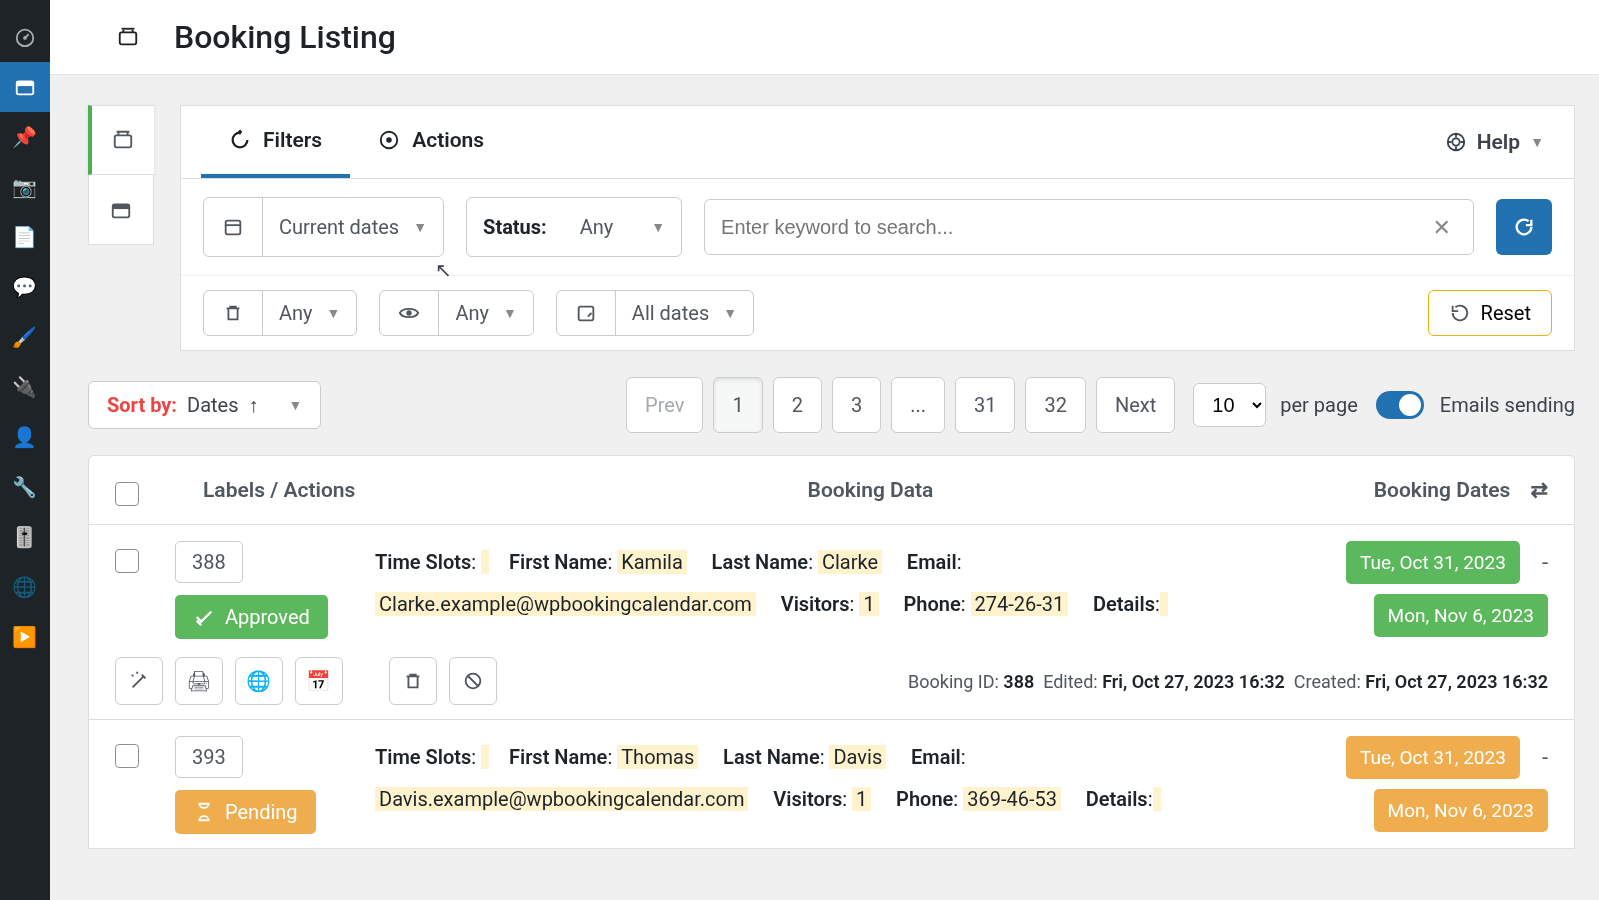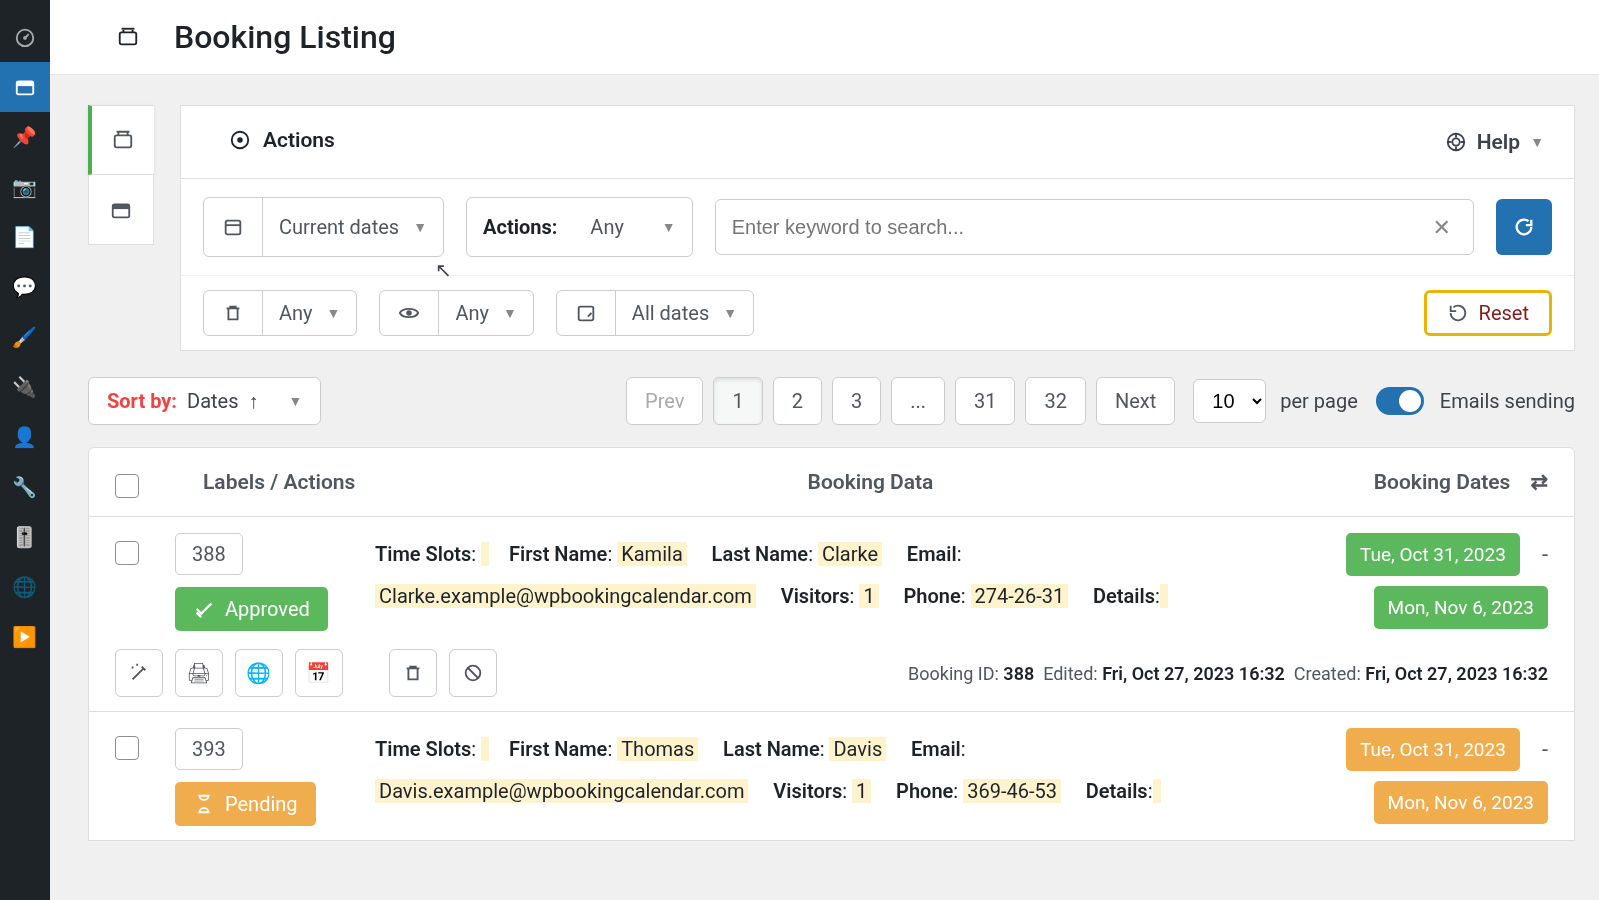--- a/index.html
+++ b/index.html
@@ -32,29 +32,29 @@
 .btn-group { display: inline-flex; border: 1px solid #ccc; border-radius: 6px; background: #fff; height: 60px; align-items: stretch; }
 .btn-group > * { display: flex; align-items: center; padding: 0 16px; font-size: 20px; color: #50575e; }
 .btn-group > .icon-part { border-right: 1px solid #ccc; padding: 0 18px; }
 .btn-group > .label-part { gap: 14px; cursor: pointer; }
 .dd-caret { font-size: 14px; color: #888; }
 .status-label { font-weight: 700; color: #1d2327; }
 .search-wrap { flex: 1; display: flex; align-items: center; border: 1px solid #ccc; border-radius: 6px; height: 56px; background: #fff; padding: 15px 16px; }
 .search-wrap input { flex: 1; border: none; outline: none; font-size: 20px; color: #50575e; background: transparent; }
 .clear-x { color: #888; font-size: 22px; cursor: pointer; padding: 0 6px; }
 .refresh-btn { width: 56px; height: 56px; background: #2271b1; border-radius: 6px; display: flex; align-items: center; justify-content: center; cursor: pointer; color: #fff; }
-.reset-btn { display: flex; align-items: center; gap: 10px; border: 3px solid #eab308; border-radius: 6px; height: 46px; padding: 16px 20px; font-size: 20px; cursor: pointer; color: #7f1d1d; background: #fff; }
+.reset-btn { display: flex; align-items: center; gap: 10px; border: 1px solid #eab308; border-radius: 6px; height: 46px; padding: 16px 20px; font-size: 20px; cursor: pointer; color: #000000; background: #fff; }
 .filter-row2 { display: flex; align-items: center; gap: 22px; padding: 14px 22px; }
 .filter-row2 .spacer { flex: 1; }
 .filter-row2 .btn-group { height: 46px; }
 .listing-controls { display: flex; align-items: center; gap: 18px; padding: 26px 0 22px 0; }
 .sort-box { display: flex; align-items: center; gap: 10px; border: 1px solid #ccc; border-radius: 6px; height: 48px; padding: 0 18px; background: #fff; font-size: 20px; }
 .sort-box .lbl { font-weight: 700; color: #ef4444; }
 .pager { display: flex; gap: 10px; }
-.pg-btn { min-width: 48px; height: 48px; border: 1px solid #ccc; border-radius: 6px; background: #fff; display: flex; align-items: center; justify-content: center; font-size: 20px; cursor: pointer; padding: 0 18px; color: #50575e; }
+.pg-btn { min-width: 48px; height: 56px; border: 1px solid #ccc; border-radius: 6px; background: #fff; display: flex; align-items: center; justify-content: center; font-size: 20px; cursor: pointer; padding: 0 18px; color: #50575e; }
 .pg-btn.active { box-shadow: inset 0 2px 4px rgba(0,0,0,.1); background: #f6f7f7; }
 .pg-btn.disabled { color: #a7aaad; cursor: default; }
 .per-page { display: flex; align-items: center; gap: 14px; font-size: 20px; }
 .per-page select { height: 44px; border: 1px solid #ccc; border-radius: 6px; font-size: 20px; padding: 0 14px; background: #fff; }
 .toggle-wrap { display: flex; align-items: center; gap: 16px; font-size: 20px; }
 .toggle { width: 48px; height: 28px; background: #2271b1; border-radius: 14px; position: relative; cursor: pointer; }
 .toggle::after { content:''; position: absolute; right: 3px; top: 3px; width: 22px; height: 22px; background: #fff; border-radius: 50%; }
 .listing-controls .spacer { flex: 1; }
 .table-head { display: flex; align-items: center; background: #fff; border: 1px solid #ddd; border-radius: 6px 6px 0 0; padding: 18px 26px; font-size: 21px; font-weight: 600; color: #50575e; gap: 16px; }
 .table-head .chk-cell { width: 72px; }
@@ -164,20 +164,27 @@
           <div class="vert-tab">
               <svg viewBox="0 0 24 24">
                 <rect x="3" y="6" width="18" height="14" rx="2" fill="none" stroke="#50575e" stroke-width="2"></rect>
                 <rect x="3" y="6" width="18" height="5" fill="#50575e"></rect>
               </svg>
             </div>
         </div>
 
         <div class="panel">
           <div class="tabs-bar">
+            <div class="tab active">
+              <svg viewBox="0 0 24 24">
+                  <path d="M12 4 a8 8 0 1 0 8 8" fill="none" stroke="currentColor" stroke-width="2.5"></path>
+                  <path d="M12 2 v4 M10 4 l2 -2 l2 2" fill="none" stroke="currentColor" stroke-width="2"></path>
+                </svg>
+              <span>Filters</span>
+            </div>
             <div class="tab">
               <svg viewBox="0 0 24 24">
                   <circle cx="12" cy="12" r="9" fill="none" stroke="currentColor" stroke-width="2"></circle>
                   <circle cx="12" cy="12" r="3" fill="currentColor"></circle>
                 </svg>
               <span>Actions</span>
             </div>
             <div class="tabs-spacer"></div>
             <div class="help-btn">
               <svg viewBox="0 0 24 24">
@@ -197,21 +204,21 @@
                     <rect x="4" y="5" width="16" height="15" rx="2" fill="none" stroke="#50575e" stroke-width="2"></rect>
                     <path d="M4 10 h16" stroke="#50575e" stroke-width="2"></path>
                   </svg>
                 </span>
               <span class="label-part">
                   <span>Current dates</span>
                   <span class="dd-caret">▼</span>
                 </span>
             </div>
             <div class="btn-group">
-              <span class="label-part"><span class="status-label">Actions:</span>&nbsp;<span>Any</span>&nbsp;&nbsp;<span class="dd-caret">▼</span></span>
+              <span class="label-part"><span class="status-label">Status:</span>&nbsp;<span>Any</span>&nbsp;&nbsp;<span class="dd-caret">▼</span></span>
             </div>
             <div class="search-wrap">
               <input type="text" placeholder="Enter keyword to search..." style="">
               <span class="clear-x">✕</span>
             </div>
             <div class="refresh-btn">
               <svg viewBox="0 0 24 24">
                   <path d="M20 12 a8 8 0 1 1 -3 -6.3" fill="none" stroke="#fff" stroke-width="2.5"></path>
                   <path d="M20 4 v6 h-6" fill="none" stroke="#fff" stroke-width="2.5"></path>
                 </svg>

